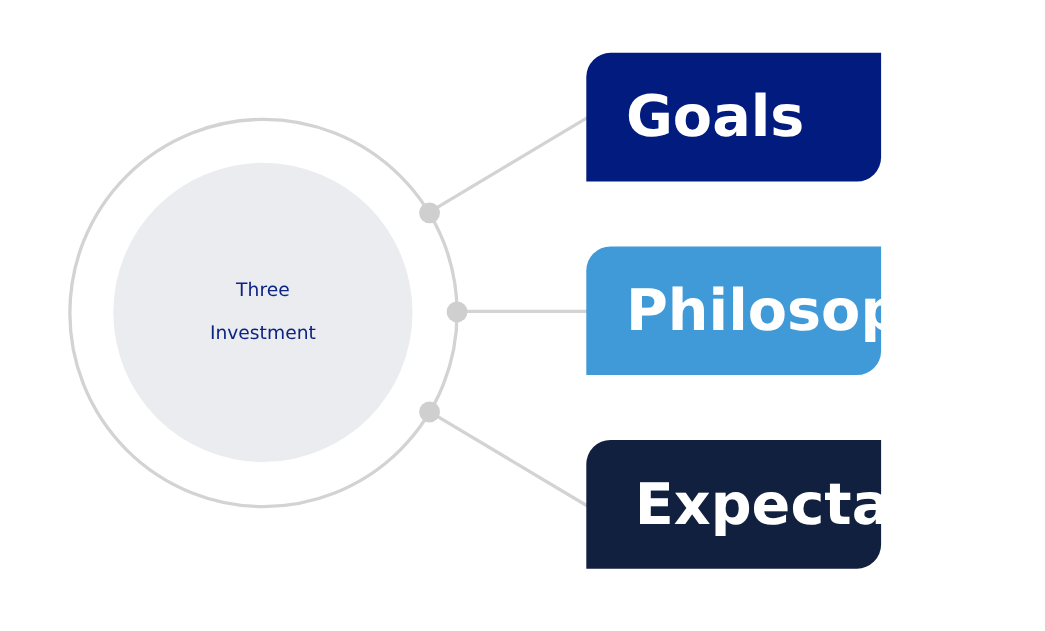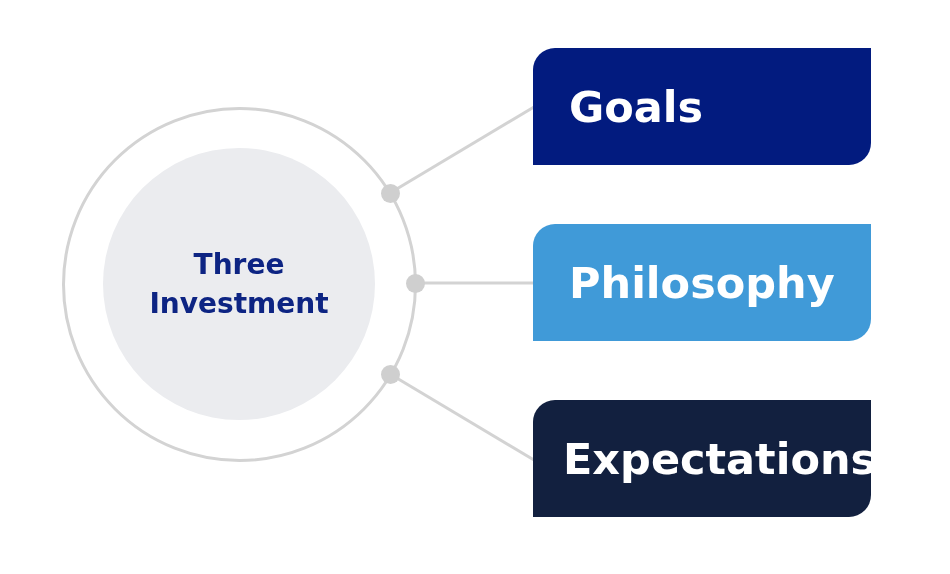--- a/index.html
+++ b/index.html
@@ -1,27 +1,27 @@
 <!DOCTYPE html>
 <html><head>
   <meta charset="utf-8">
   <style>
     html, body { margin: 0; padding: 0; background: #ffffff; }
     body { width: 950px; height: 574px; position: relative; overflow: hidden; font-family: "DejaVu Sans", sans-serif; }
     svg.lines { position: absolute; left: 0; top: 0; }
     .outer { position: absolute; left: 62px; top: 107px; width: 349px; height: 349px; border: 3px solid #d3d3d3; border-radius: 50%; }
     .inner { position: absolute; left: 103px; top: 148px; width: 272px; height: 272px; border-radius: 50%; background: #ebecef;
              display: flex; align-items: center; justify-content: center; text-align: center; }
-    .center-text { color: #0d2483; font-weight: bold; font-size: 28px; line-height: 39px; width: 240px; }
+    .center-text { color: #0d2483; font-weight: normal; font-size: 17px; line-height: 39px; width: 240px; }
     .dot { position: absolute; width: 19px; height: 19px; border-radius: 50%; background: #cfcfcf; }
-    .box { position: absolute; left: 533px; width: 338px; height: 117px; border-radius: 22px 0 22px 0;
-           display: flex; align-items: center; box-sizing: border-box; padding-left: 36px; color: #ffffff; font-weight: bold; font-size: 43px; }
+    .box { position: absolute; left: 533px; width: 268px; height: 117px; border-radius: 22px 0 22px 0;
+           display: flex; align-items: center; box-sizing: border-box; padding-left: 36px; color: #ffffff; font-weight: bold; font-size: 52px; }
     .box.goals { top: 48px; background: #021b7f; }
     .box.philosophy { top: 224px; background: #409ad8; text-align: right; }
-    .box.expectations { top: 400px; background: #12203f; padding-left: 30px; }
+    .box.expectations { top: 400px; background: #12203f; padding-left: 44px; }
   </style>
 </head>
 <body>
 
 <svg class="lines" width="950" height="574">
   <line x1="390" y1="193" x2="534" y2="107" stroke="#d3d3d3" stroke-width="3"></line>
   <line x1="415" y1="283" x2="534" y2="283" stroke="#d3d3d3" stroke-width="3"></line>
   <line x1="390" y1="374" x2="534" y2="460" stroke="#d3d3d3" stroke-width="3"></line>
 </svg>
 

